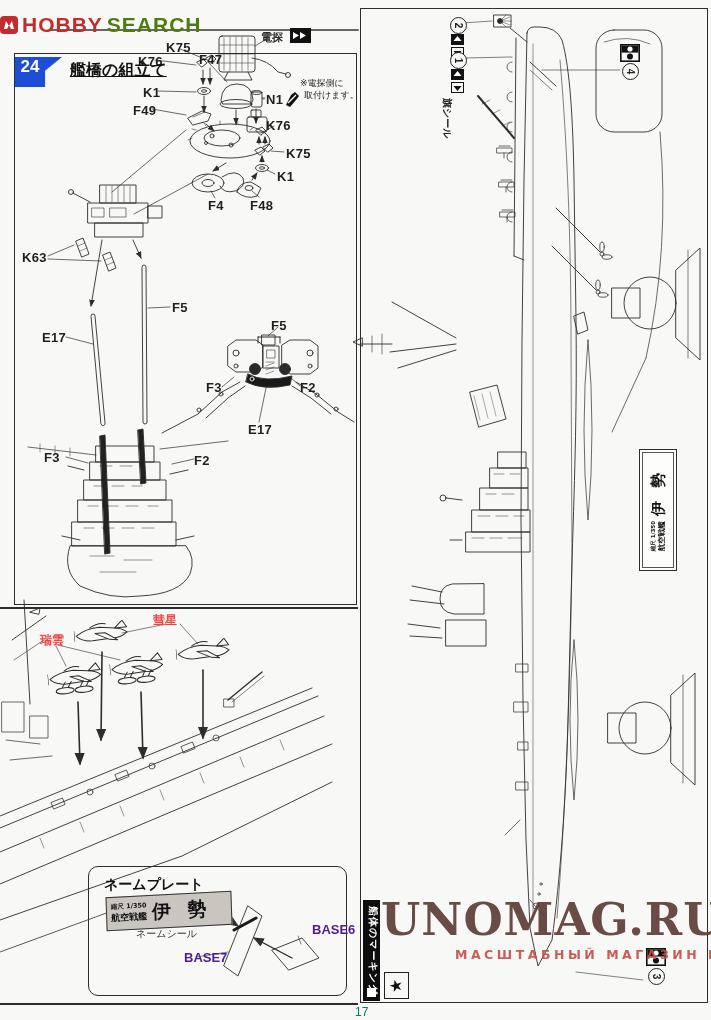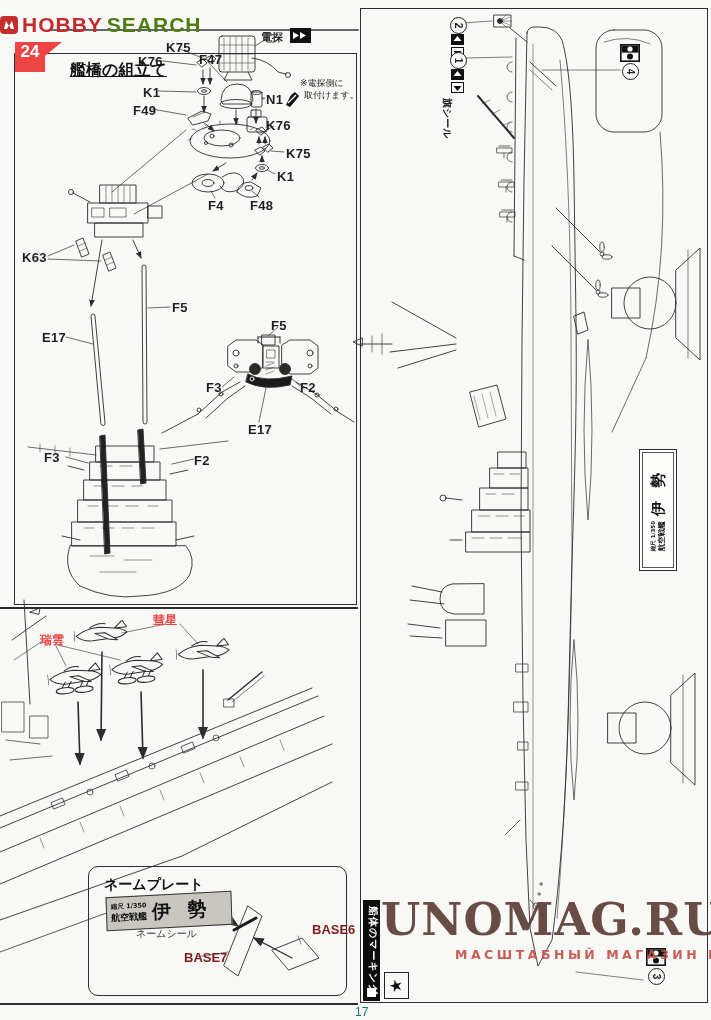--- a/index.html
+++ b/index.html
@@ -9,38 +9,38 @@
   svg.art{left:0;top:0;z-index:1;}
   .lbl-layer{z-index:3;}
   .plbl{font:600 13px "Liberation Sans",sans-serif;color:#1f1f1f;letter-spacing:.3px;white-space:nowrap;}
   .jp{font-family:"DejaVu Sans","Liberation Sans",sans-serif;}
   .border-box{border:1.6px solid #2d2d2d;}
   
   .logo{left:0;top:13px;display:flex;align-items:center;gap:4px;z-index:4;}
   .logo-hobby{font:800 21px "Liberation Sans",sans-serif;color:#c22c2c;letter-spacing:1px;}
   .logo-search{font:800 21px "Liberation Sans",sans-serif;color:#4d7c0f;letter-spacing:1px;}
   
-  .badge{left:15px;top:42px;width:47px;height:30px;background:#ef4444;z-index:4;
+  .badge{left:15px;top:57px;width:47px;height:30px;background:#1d4ed8;z-index:4;
          clip-path:polygon(0 0,100% 0,64% 46%,64% 100%,0 100%);}
   .badge span{display:block;width:30px;text-align:center;line-height:30px;
               font:700 17px "Liberation Sans",sans-serif;color:#fff;}
   .step-title{left:70px;top:60px;font:700 16px "DejaVu Sans",sans-serif;color:#111;z-index:4;text-decoration:underline;}
   .note{font:500 9px "DejaVu Sans",sans-serif;color:#222;line-height:11px;white-space:nowrap;}
   
   .aclbl{font:600 12px "DejaVu Sans",sans-serif;color:#ef4444;}
   .np-box{left:88px;top:866px;width:257px;height:128px;border:1.6px solid #2d2d2d;border-radius:10px;background:transparent;z-index:2;}
   .np-title{left:104px;top:876px;font:700 14px "DejaVu Sans",sans-serif;color:#111;z-index:3;}
   .plate{left:106px;top:894px;width:116px;height:30px;background:#c9c6c0;border:1.2px solid #333;
          transform:rotate(-2deg) skewY(-1deg);display:flex;align-items:center;padding:1px 4px;gap:5px;z-index:3;}
   .plate-small{display:flex;flex-direction:column;justify-content:center;line-height:10px;}
   .plate-scale{font:600 6.5px "DejaVu Sans",sans-serif;color:#111;}
   .plate-class{font:700 9px "DejaVu Sans",sans-serif;color:#111;}
   .plate-name{font:700 19px "DejaVu Serif",serif;color:#111;letter-spacing:5px;white-space:nowrap;}
   .seal-lbl{left:136px;top:927px;font:500 10px "DejaVu Sans",sans-serif;color:#333;z-index:3;}
-  .base-lbl{font:700 13px "Liberation Sans",sans-serif;color:#7f1d1d;z-index:3;padding-left:32px;}
+  .base-lbl{font:700 13px "Liberation Sans",sans-serif;color:#4c1d95;z-index:3;padding-left:32px;}
   
   .rpanel{left:360px;top:8px;width:346px;height:993px;border:1.6px solid #2d2d2d;z-index:2;}
   .marker{width:15px;height:15px;border:1.3px solid #222;border-radius:50%;display:flex;align-items:center;
           justify-content:center;font:600 10px "Liberation Sans",sans-serif;color:#222;
           transform:rotate(90deg);z-index:3;background:#f8f8f6;}
   .vtxt{writing-mode:vertical-rl;text-orientation:sideways;font:600 10px "DejaVu Sans",sans-serif;color:#222;z-index:3;}
   .secbar{left:363px;top:900px;width:17px;height:101px;background:#0d0d0d;z-index:3;}
   .secbar .vtxt{position:absolute;left:3px;top:6px;color:#fff;font-size:10px;letter-spacing:1px;}
   .secbar .sq{position:absolute;left:4px;bottom:4px;width:9px;height:9px;background:#fff;}
   .starbox{left:384px;top:972px;width:23px;height:25px;border:1.6px solid #222;display:flex;align-items:center;

